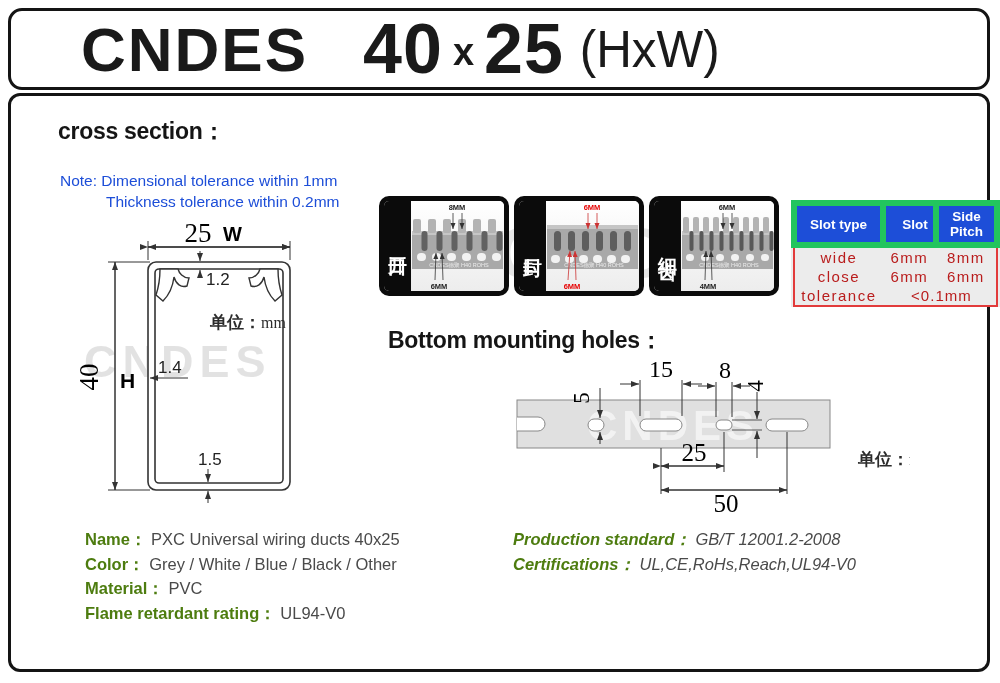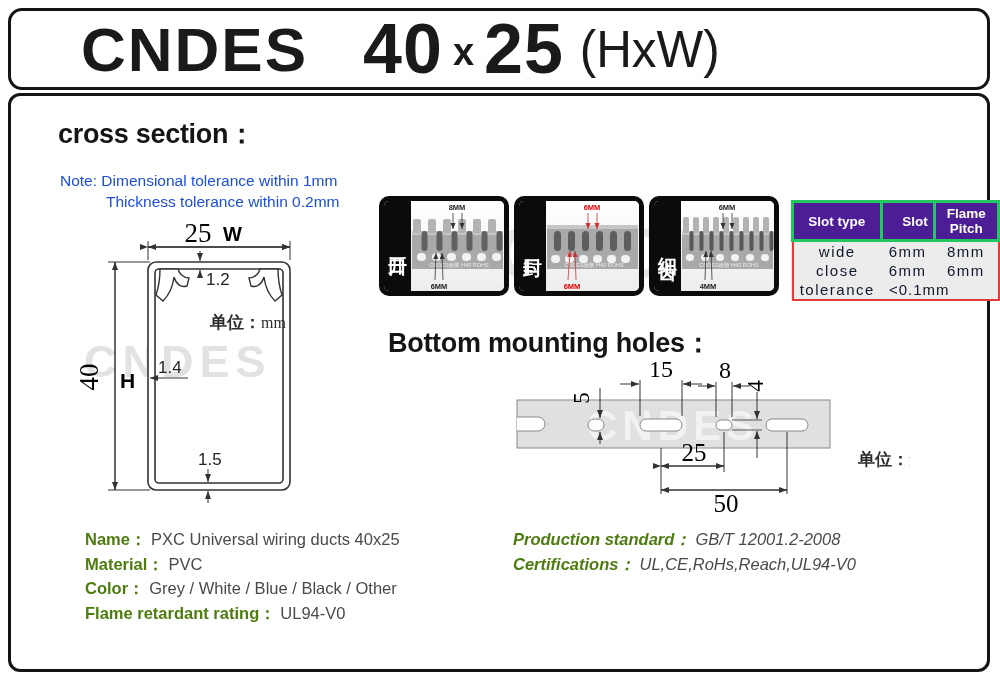--- a/index.html
+++ b/index.html
@@ -7,40 +7,40 @@
           font-family:"Liberation Sans",sans-serif;color:#1a1a1a;}
   .box{position:absolute;background:#fff;border:3px solid #141414;box-sizing:border-box;}
   .header-box{left:8px;top:8px;width:982px;height:82px;border-radius:14px;
               display:flex;align-items:center;z-index:2;}
   .main-box{left:8px;top:93px;width:982px;height:579px;border-radius:12px;z-index:0;}
   .brand{font-weight:bold;font-size:62px;letter-spacing:2px;margin-left:70px;}
   .dim-big{font-weight:bold;font-size:70px;letter-spacing:1px;}
   .n1{margin-left:55px;}
   .times{font-weight:bold;font-size:38px;margin:0 10px;padding-top:6px;}
   .suffix{font-size:52px;font-weight:normal;margin-left:12px;display:inline-block;transform:scaleX(.95);}
-  .sec-title{position:absolute;font-size:27px;font-weight:bold;color:#151515;z-index:3;letter-spacing:-0.3px;}
+  .sec-title{position:absolute;font-size:23px;font-weight:bold;color:#151515;z-index:3;letter-spacing:-0.3px;}
   .note{position:absolute;left:60px;top:170px;font-size:15.5px;color:#1d4ed8;line-height:21px;z-index:3;}
   .note .l2{padding-left:46px;}
   .abs{position:absolute;z-index:3;}
   
   .frame{position:absolute;top:196px;width:130px;height:100px;border:5px solid #0b0b0b;border-radius:10px;
          box-sizing:border-box;background:#f7f7f7;display:flex;z-index:3;overflow:hidden;}
   .frame .band{width:27px;background:#0b0b0b;color:#fff;display:flex;align-items:center;justify-content:center;
                font-weight:bold;font-size:19px;writing-mode:vertical-rl;text-orientation:upright;letter-spacing:4px;}
   .frame .photo{flex:1;position:relative;background:linear-gradient(180deg,#ffffff 0%,#ededed 100%);}
   .frame .photo svg{position:absolute;left:0;top:0;}
   .ghost-mid{position:absolute;left:497px;top:212px;font-size:72px;font-weight:bold;color:#cfcfcf;
              opacity:.5;z-index:1;letter-spacing:8px;}
   
   .spec-table{position:absolute;left:791px;top:200px;z-index:3;border-collapse:collapse;
               border:2px solid #e23b3b;background:#ececec;}
-  .spec-table th{background:#4c1d95;color:#fff;font-size:13.5px;font-weight:bold;padding:3px 5px;
-                 border:3px solid #22c55e;}
-  .spec-table td{color:#0f172a;font-size:15px;text-align:center;padding:0 4px;height:19px;letter-spacing:1.5px;}
-  .spec-table td.tol-val{text-align:left;padding-left:8px;letter-spacing:1px;}
+  .spec-table th{background:#1d4ed8;color:#fff;font-size:13.5px;font-weight:bold;padding:3px 5px;
+                 border:6px solid #22c55e;}
+  .spec-table td{color:#b91c1c;font-size:15px;text-align:center;padding:0 4px;height:19px;letter-spacing:1.5px;}
+  .spec-table td.tol-val{text-align:center;padding-left:8px;letter-spacing:1px;}
   
   .specs{position:absolute;top:527px;z-index:3;font-size:16.5px;color:#4a4a4a;line-height:24.5px;}
   .specs .lbl{font-weight:bold;color:#4d7c0f;}
   .specs-left{left:85px;}
   .specs-right{left:513px;font-style:italic;}
   svg text{font-family:"Liberation Sans",sans-serif;}
   .serif{font-family:"Liberation Serif","DejaVu Serif",serif;}
 </style>
 </head>
 <body>
@@ -246,21 +246,21 @@
         <text x="27" y="88" font-size="7.5" font-weight="bold" text-anchor="middle" fill="#222222">4MM</text>
       </svg>
     </div>
   </div>
 
   <table class="spec-table">
     <tbody>
         <tr>
       <th style="width:80px;">Slot type</th>
       <th style="width:48px;text-align:right;">Slot</th>
-      <th style="width:64px;">Flame Pitch</th>
+      <th style="width:64px;">Side Pitch</th>
     </tr>
     <tr>
       <td>wide</td>
       <td>6mm</td>
       <td>8mm</td>
     </tr>
     <tr>
       <td>close</td>
       <td>6mm</td>
       <td>6mm</td>
@@ -323,22 +323,22 @@
     <line x1="317" y1="128" x2="191" y2="128" stroke="#333" stroke-width="1" marker-end="url(#ar5)"></line>
     <text class="serif" x="256" y="150" font-size="25" text-anchor="middle">50</text>
 
     <text x="388" y="103" font-size="17" font-weight="bold" fill="#2b2b2b">
       <tspan>单位：</tspan><tspan class="serif" font-weight="normal" font-size="16">mm</tspan>
     </text>
   </svg>
 
   <div class="specs specs-left">
     <div><span class="lbl">Name：</span> <span>PXC Universal wiring ducts 40x25</span></div>
+    <div><span class="lbl">Color：</span> <span>Grey / White / Blue / Black / Other</span></div>
     <div><span class="lbl">Material：</span> <span>PVC</span></div>
-    <div><span class="lbl">Color：</span> <span>Grey / White / Blue / Black / Other</span></div>
     <div><span class="lbl">Flame retardant rating：</span> <span>UL94-V0</span></div>
   </div>
 
   <div class="specs specs-right">
     <div><span class="lbl">Production standard：</span> <span>GB/T 12001.2-2008</span></div>
     <div><span class="lbl">Certifications：</span> <span>UL,CE,RoHs,Reach,UL94-V0</span></div>
   </div>
 
 </div>
 

